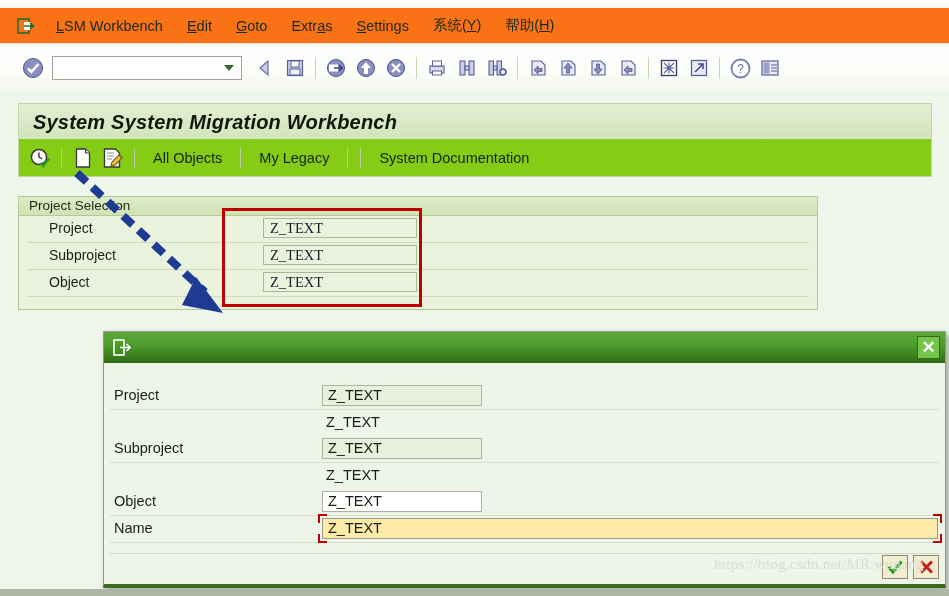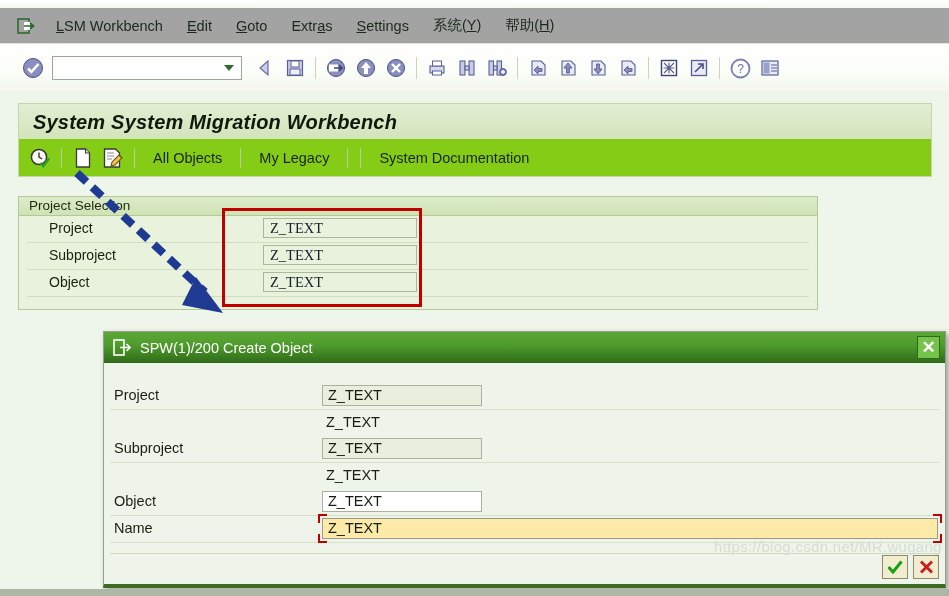--- a/index.html
+++ b/index.html
@@ -18,21 +18,21 @@
 
   
   .topstrip {
     position: absolute;
     left: 0; top: 0; width: 949px; height: 8px;
     background: linear-gradient(#ffffff, #f4f8f0);
   }
   .menubar {
     position: absolute;
     left: 0; top: 8px; width: 949px; height: 35px;
-    background: #a3a3a3;
+    background: #f97316;
     border-bottom: 1px solid #dfe6d8;
     display: flex;
     align-items: center;
   }
   .menu-sysicon {
     width: 36px; height: 26px;
     display: flex; align-items: center; justify-content: center;
     margin-left: 8px;
   }
   .menu-item {
@@ -252,25 +252,26 @@
   }
   .dlg-btn {
     width: 26px; height: 24px;
     background: #f3edd0;
     border: 1px solid #8b8b6f;
     display: flex; align-items: center; justify-content: center;
     box-sizing: border-box;
   }
   .watermark {
     position: absolute;
-    left: 714px; top: 538px;
+    left: 714px; top: 556px;
     font-size: 15px;
     color: #d6ddd2;
     letter-spacing: 0.3px;
     white-space: nowrap;
+    font-family: Liberation Serif, serif;
   }
   .botbar {
     position: absolute;
     left: 0; bottom: 0; width: 949px; height: 7px;
     background: #aeb6a6;
   }
 </style>
 </head>
 <body>
 
@@ -479,21 +480,20 @@
 </svg>
 
 <div class="dialog">
   <div class="dlg-title">
     <div class="dlg-title-icon">
       <svg width="20" height="17" viewBox="0 0 20 17">
         <rect x="1" y="1" width="10" height="15" fill="none" stroke="#ffffff" stroke-width="1.6"></rect>
         <path d="M7 8.5 h10 M13.5 5 l3.6 3.5 -3.6 3.5" fill="none" stroke="#ffffff" stroke-width="1.6"></path>
       </svg>
     </div>
-    <div class="dlg-title-text">SPW(1)/200 Create Object</div>
     <div class="dlg-close">✕</div>
   </div>
 
   <div class="dlg-body">
     <div style="height:20px"></div>
 
     <div class="dlg-row">
       <div class="lbl">Project</div>
       <div class="dlg-input readonly">Z_TEXT</div>
     </div>

